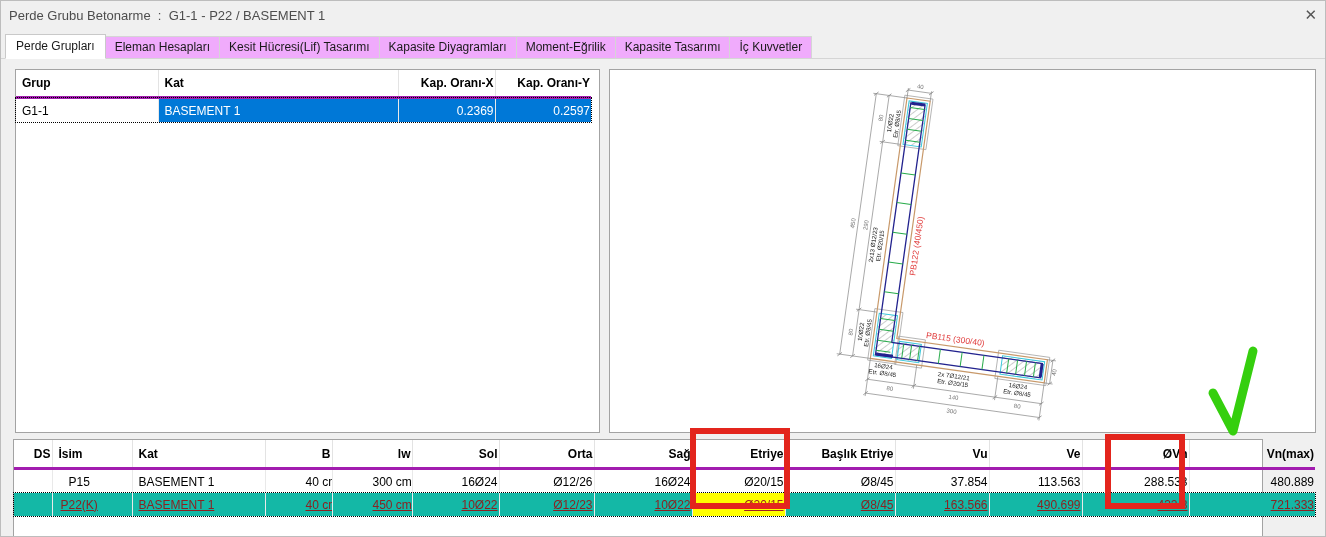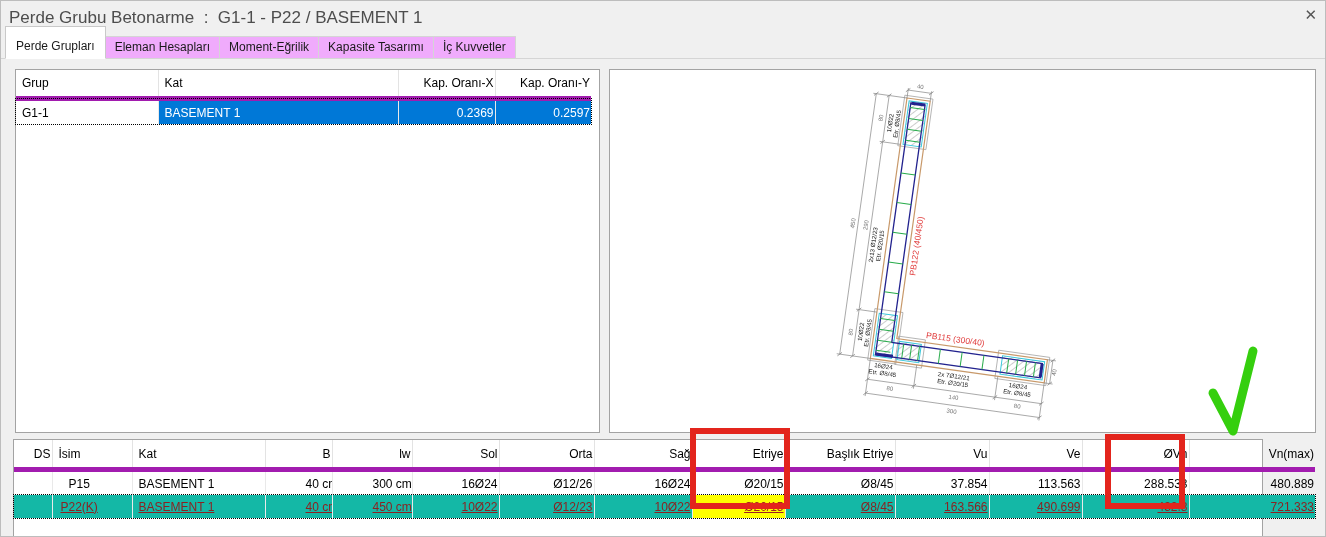--- a/index.html
+++ b/index.html
@@ -3,41 +3,41 @@
 <meta charset="utf-8">
 <style>
   html,body{margin:0;padding:0;}
   body{
     width:1326px;height:537px;position:relative;overflow:hidden;
     background:#f0f0f0;font-family:"Liberation Sans",sans-serif;
     border:1px solid #bdbdbd;box-sizing:border-box;
   }
   
   .titlebar{position:absolute;left:0;top:0;width:100%;height:30px;}
-  .title{position:absolute;left:8px;top:7px;font-size:17px;color:#4d4d4d;white-space:pre;}
+  .title{position:absolute;left:8px;top:7px;font-size:13px;color:#4d4d4d;white-space:pre;}
   .close{position:absolute;right:8px;top:5px;font-size:15px;color:#555;cursor:default;}
   
   .tabs{position:absolute;left:4px;top:34px;height:24px;display:flex;align-items:flex-end;z-index:3;}
   .tabstrip-line{position:absolute;left:0;top:57px;width:100%;height:1px;background:#d5d5d5;z-index:1;}
   .tab{
     font-size:12px;color:#1a1a1a;background:#f0abfc;border:1px solid #d5d5d5;
     padding:3px 9px 4px 9px;margin-right:-1px;height:14px;line-height:14px;white-space:nowrap;
   }
   .tab.active{
     background:#ffffff;border:1px solid #c9c9c9;border-bottom:1px solid #ffffff;
-    padding:12px 10px 5px 10px;position:relative;z-index:4;
+    padding:4px 10px 5px 10px;position:relative;z-index:4;
   }
   
   .panel{position:absolute;background:#fff;border:1px solid #a3a3a3;box-sizing:border-box;}
   .left-panel{left:14px;top:68px;width:585px;height:364px;}
   .right-panel{left:608px;top:68px;width:707px;height:364px;}
   .bottom-panel{left:12px;top:438px;width:1250px;height:99px;border-bottom:none;}
   
   table{border-collapse:collapse;table-layout:fixed;font-size:12px;color:#000;}
-  th{font-weight:normal;height:24px;border-right:1px solid #e3e3e3;border-bottom:5px solid #a21caf;
+  th{font-weight:bold;height:24px;border-right:1px solid #e3e3e3;border-bottom:3px solid #a21caf;
      overflow:hidden;white-space:nowrap;}
   td{height:21px;border-right:1px solid #e9e9e9;overflow:hidden;white-space:nowrap;padding-left:40px;}
   th:last-child,td:last-child{border-right:none;margin-left:23px;}
   .al{text-align:left;padding-left:6px;}
   .ac{text-align:right;}
   .group-table{width:575px;}
   tr.sel-row{outline:1px dotted #000;}
   td.blue{background:#0078d7;color:#fff;}
   .wall-table{width:1301px;}
   .wall-table th{height:25px;}
@@ -64,20 +64,22 @@
 
 <div class="titlebar">
   <span class="title">Perde Grubu Betonarme  :  G1-1 - P22 / BASEMENT 1</span>
   <span class="close">✕</span>
 </div>
 
 <div class="tabstrip-line"></div>
 <div class="tabs">
   <div class="tab active">Perde Grupları</div>
   <div class="tab">Eleman Hesapları</div>
+  <div class="tab">Kesit Hücresi(Lif) Tasarımı</div>
+  <div class="tab">Kapasite Diyagramları</div>
   <div class="tab">Moment-Eğrilik</div>
   <div class="tab">Kapasite Tasarımı</div>
   <div class="tab">İç Kuvvetler</div>
 </div>
 
 <div class="panel left-panel">
   <table class="group-table">
     <colgroup>
         <col style="width:142px">
         <col style="width:240px">

